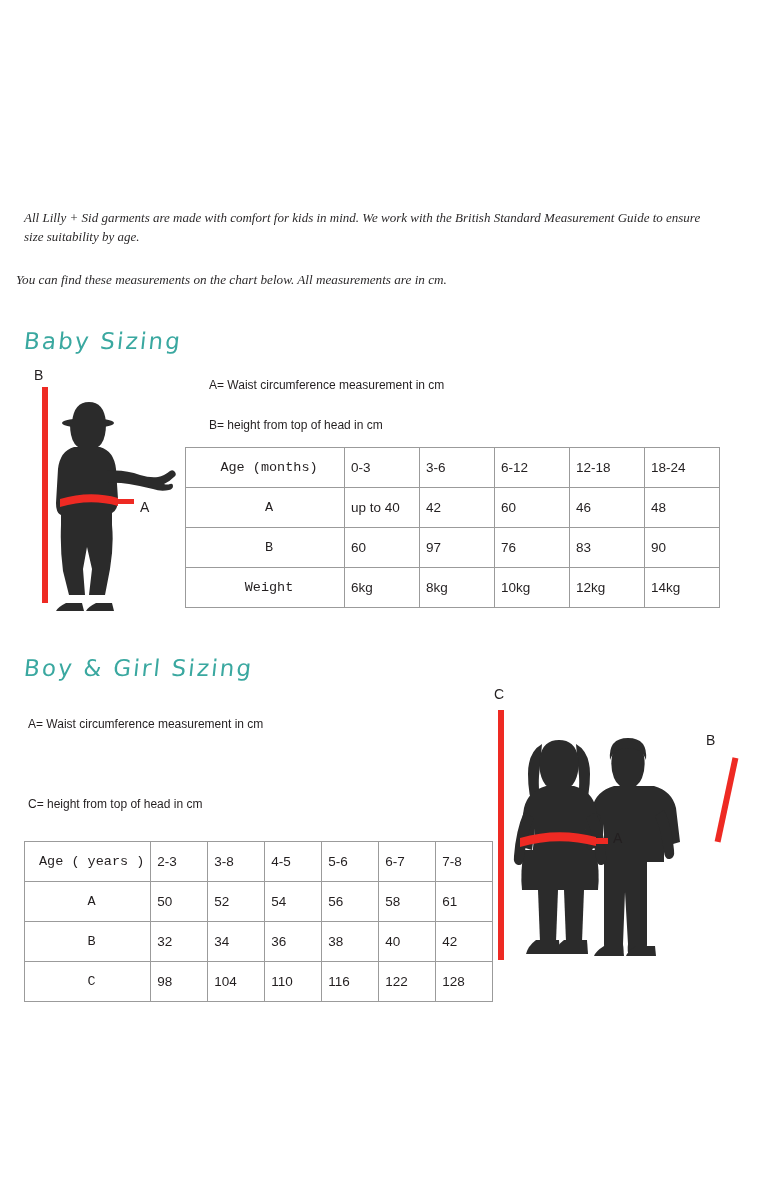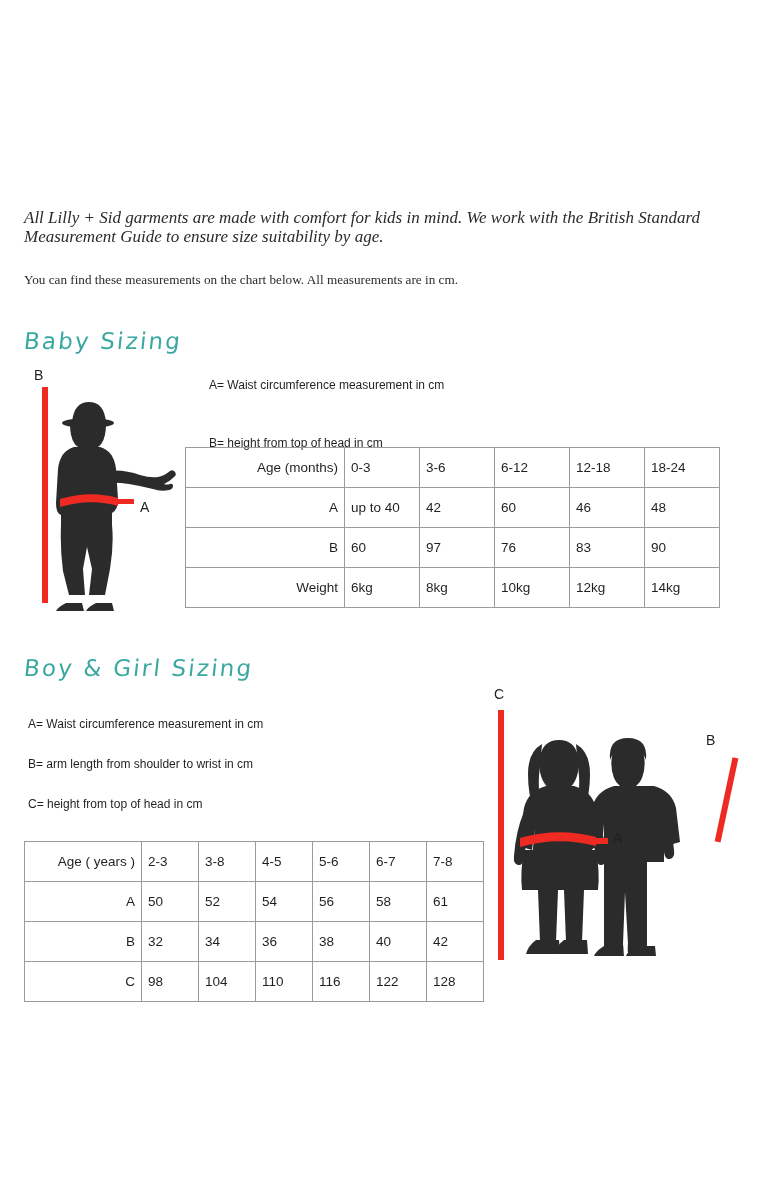--- a/index.html
+++ b/index.html
@@ -22,30 +22,31 @@
   }
 
   
   .intro {
     position: absolute;
     left: 24px;
     top: 208px;
     width: 690px;
     font-family: "Liberation Serif", serif;
     font-style: italic;
-    font-size: 17px;
+    font-size: 13px;
     line-height: 19px;
     color: #2c2a2b;
   }
   .intro2 {
     position: absolute;
-    left: 24px;
+    left: 16px;
     top: 270px;
     width: 690px;
     font-family: "Liberation Serif", serif;
+    font-style: italic;
     font-size: 13.2px;
     line-height: 19px;
     color: #2c2a2b;
   }
 
   
   .hand {
     position: absolute;
     font-family: "DejaVu Sans", sans-serif;
     color: #3aa8a0;
@@ -60,21 +61,21 @@
   
   .legend {
     position: absolute;
     font-size: 12px;
     color: #231f20;
     white-space: nowrap;
   }
 
   
   #baby-legend-a { left: 209px; top: 378px; }
-  #baby-legend-b { left: 209px; top: 436px; }
+  #baby-legend-b { left: 209px; top: 418px; }
 
   
   #kids-legend-a { left: 28px; top: 717px; }
   #kids-legend-b { left: 28px; top: 757px; }
   #kids-legend-c { left: 28px; top: 797px; }
 
   
   table {
     border-collapse: collapse;
     position: absolute;
@@ -82,22 +83,23 @@
     color: #231f20;
   }
   table td {
     border: 1px solid #9b9b9b;
     height: 39px;
     text-align: left;
     padding: 0 6px;
     white-space: nowrap;
   }
   table td.rowhead {
-    text-align: right;
+    text-align: center;
     padding-left: 14px;
+    font-family: Liberation Mono, monospace;
   }
 
   #baby-table {
     left: 185px;
     top: 447px;
   }
   #baby-table td.rowhead { width: 138px; }
   #baby-table td.val { width: 62px; }
 
   #kids-table {
@@ -199,21 +201,20 @@
       <td class="val">10kg</td>
       <td class="val">12kg</td>
       <td class="val">14kg</td>
     </tr>
   </tbody>
     </table>
 
   <div class="hand" id="kids-heading">Boy &amp; Girl Sizing</div>
 
   <div class="legend" id="kids-legend-a">A= Waist circumference measurement in cm</div>
-  <div class="legend" id="kids-legend-b">B= arm length from shoulder to wrist in cm</div>
   <div class="legend" id="kids-legend-c">C= height from top of head in cm</div>
 
   <table id="kids-table">
     <tbody>
         <tr>
       <td class="rowhead">Age ( years )</td>
       <td class="val">2-3</td>
       <td class="val">3-8</td>
       <td class="val">4-5</td>
       <td class="val">5-6</td>

